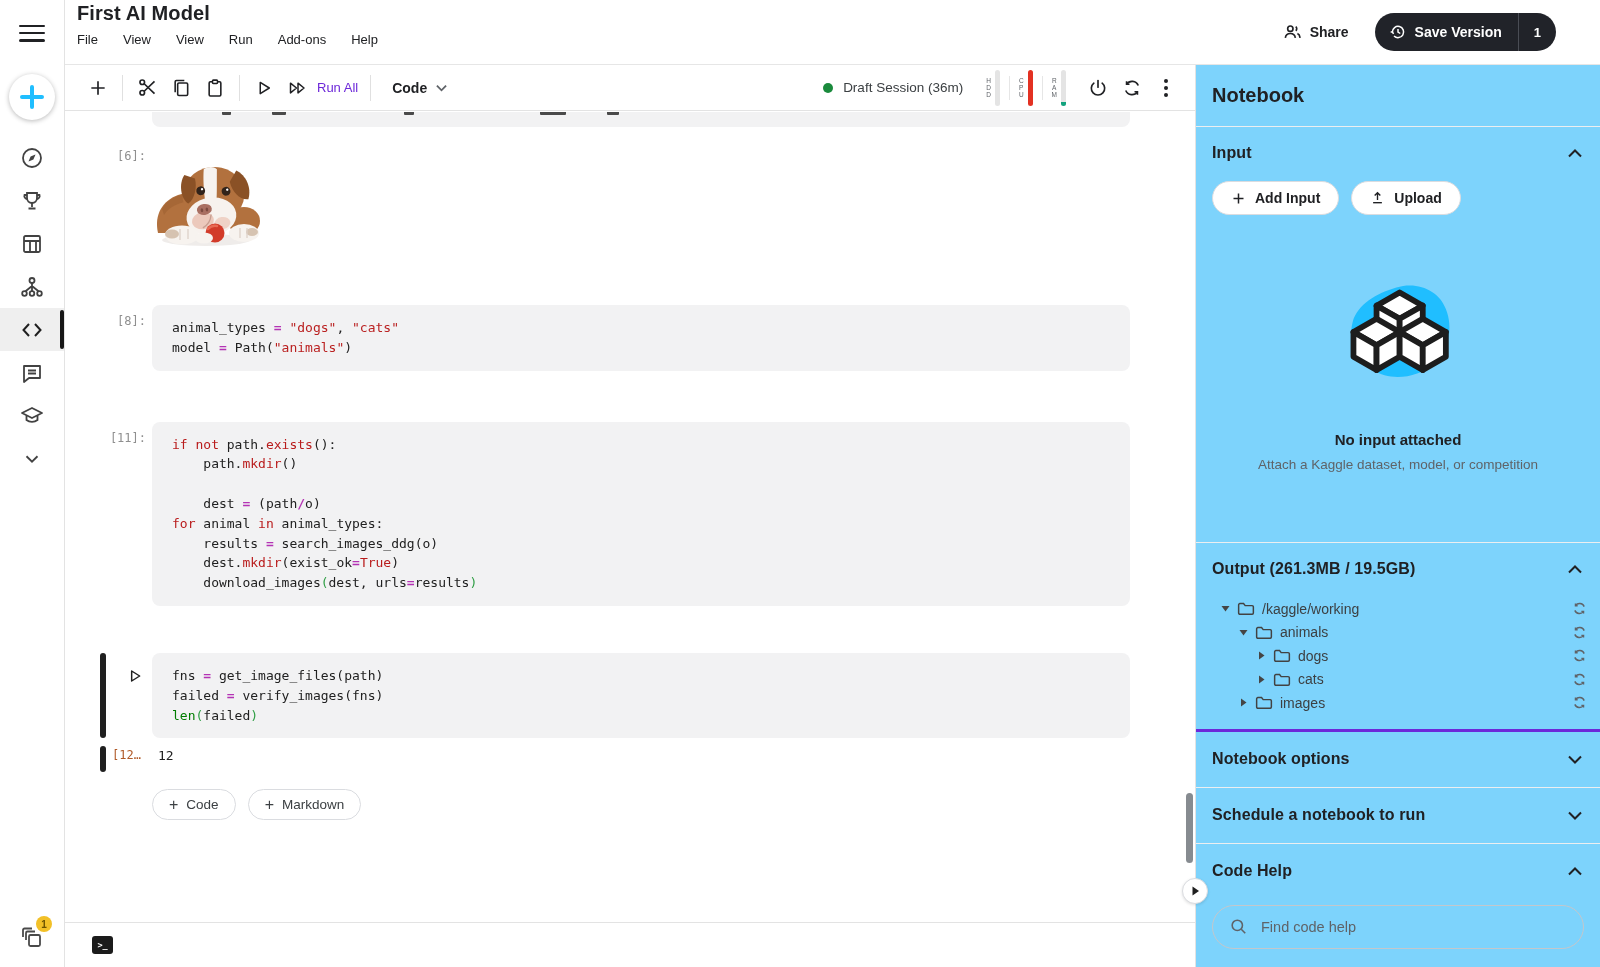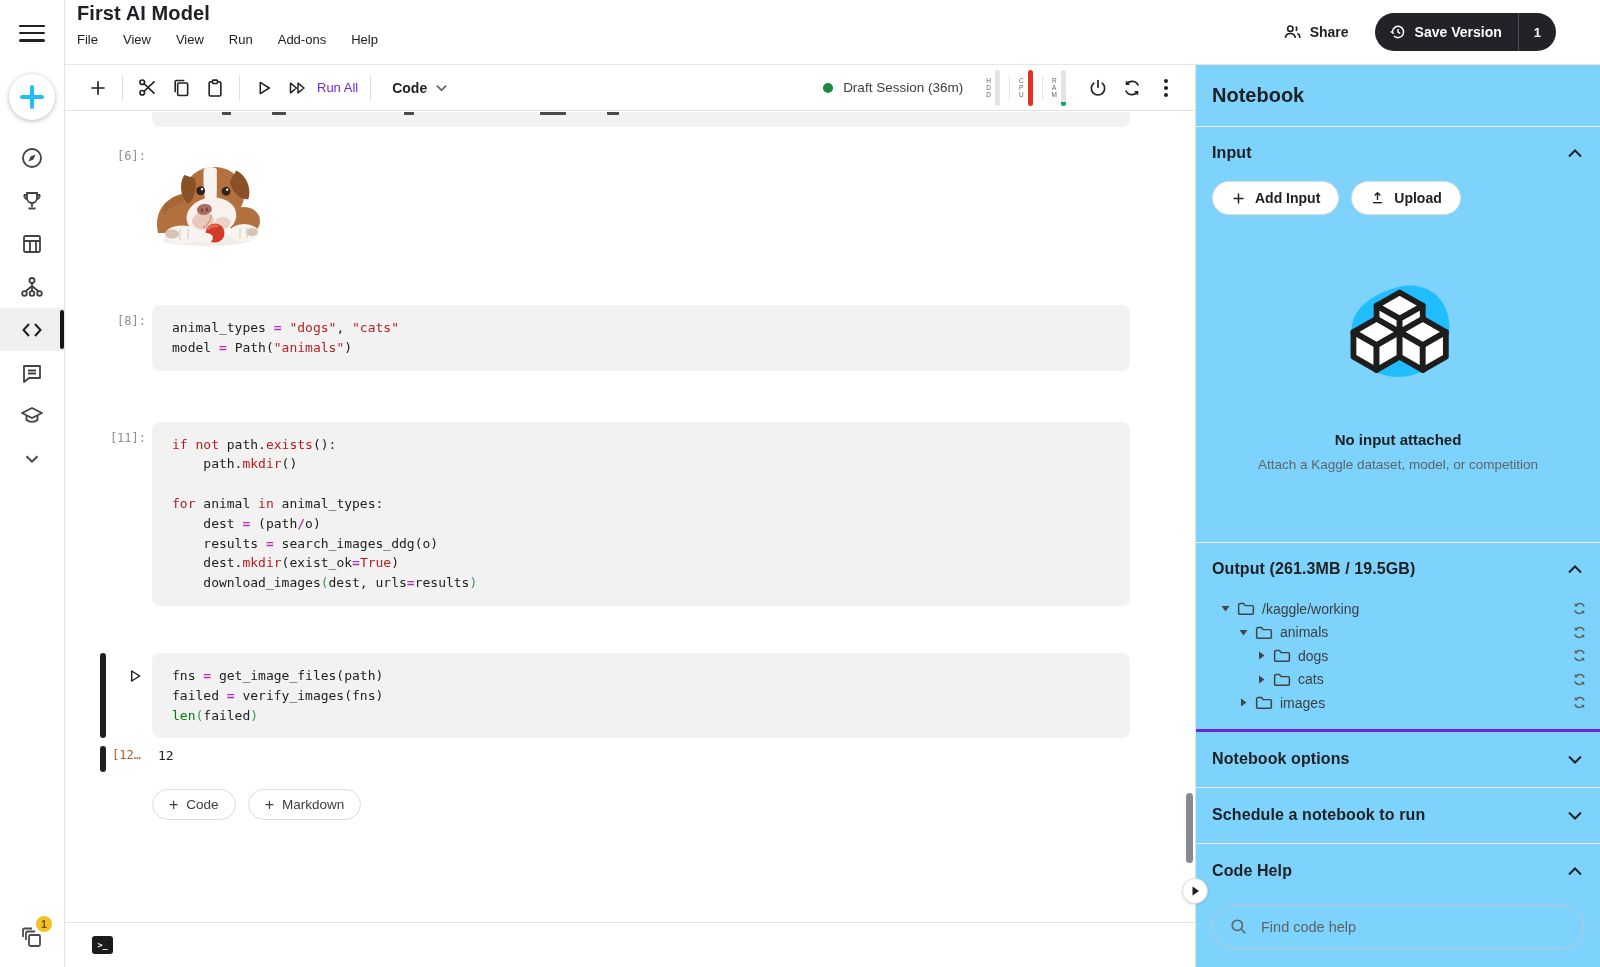--- a/index.html
+++ b/index.html
@@ -459,22 +459,22 @@
                 <div class="code-line"><span class="tok-v">model </span><span class="tok-o">= </span><span class="tok-v">Path(</span><span class="tok-s">"animals"</span><span class="tok-v">)</span></div>
               </div>
           </div>
 
           <div class="cell-row" style="margin-top:51px;">
             <div class="gut" style="padding-top:9px;">[11]:</div>
             <div class="cell-box">
                 <div class="code-line"><span class="tok-k">if</span><span class="tok-v"> </span><span class="tok-k">not</span><span class="tok-v"> path.</span><span class="tok-f">exists</span><span class="tok-v">():</span></div>
                 <div class="code-line"><span class="tok-v">    path.</span><span class="tok-f">mkdir</span><span class="tok-v">()</span></div>
                 <div class="code-line">&nbsp;</div>
+                <div class="code-line"><span class="tok-v">    dest </span><span class="tok-o">= </span><span class="tok-v">(path</span><span class="tok-o">/</span><span class="tok-v">o)</span></div>
                 <div class="code-line"><span class="tok-k">for</span><span class="tok-v"> animal </span><span class="tok-k">in</span><span class="tok-v"> animal_types:</span></div>
-                <div class="code-line"><span class="tok-v">    dest </span><span class="tok-o">= </span><span class="tok-v">(path</span><span class="tok-o">/</span><span class="tok-v">o)</span></div>
                 <div class="code-line"><span class="tok-v">    results </span><span class="tok-o">= </span><span class="tok-v">search_images_ddg(o)</span></div>
                 <div class="code-line"><span class="tok-v">    dest.</span><span class="tok-f">mkdir</span><span class="tok-v">(exist_ok</span><span class="tok-o">=</span><span class="tok-k">True</span><span class="tok-v">)</span></div>
                 <div class="code-line"><span class="tok-v">    download_images</span><span class="tok-g">(</span><span class="tok-v">dest, urls</span><span class="tok-o">=</span><span class="tok-v">results</span><span class="tok-g">)</span></div>
               </div>
           </div>
 
           <div class="cell-row sel-wrap" style="margin-top:47px;">
             <div class="sel-bar" style="top:0;bottom:0;"></div>
             <div class="playbtn">
               <span>

